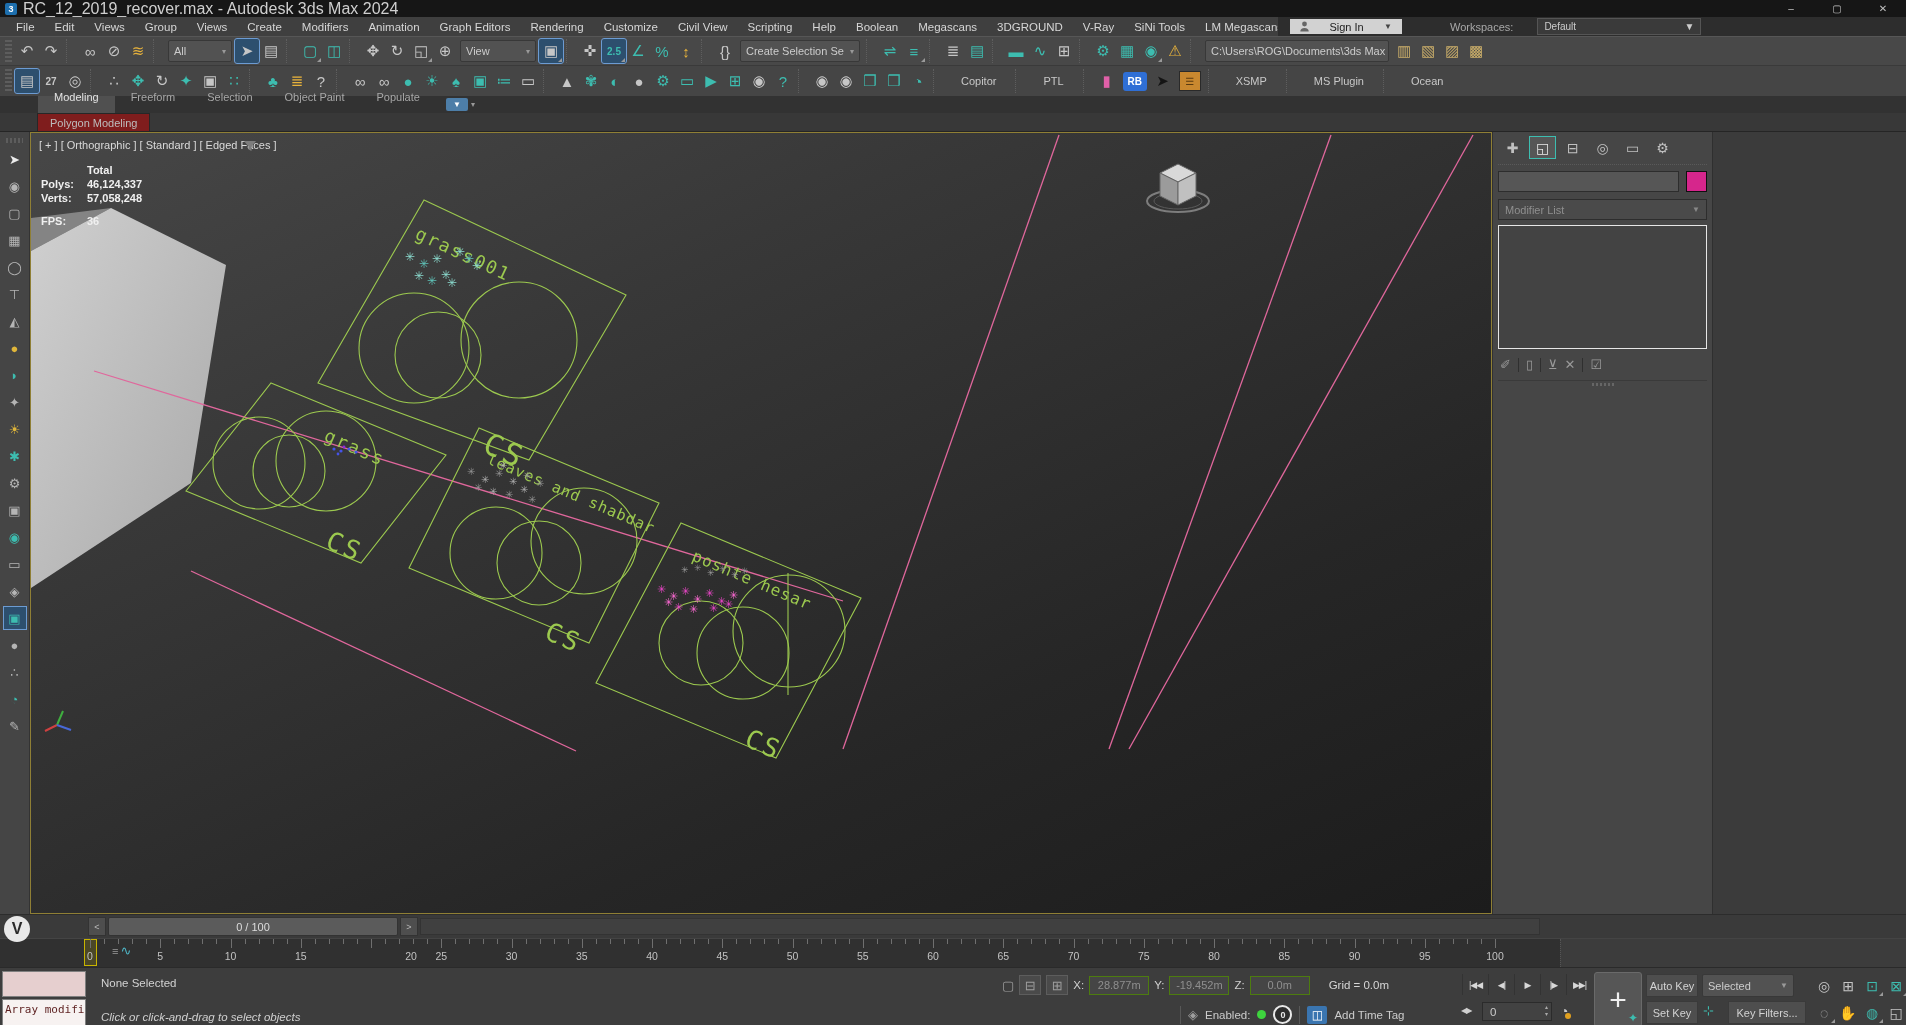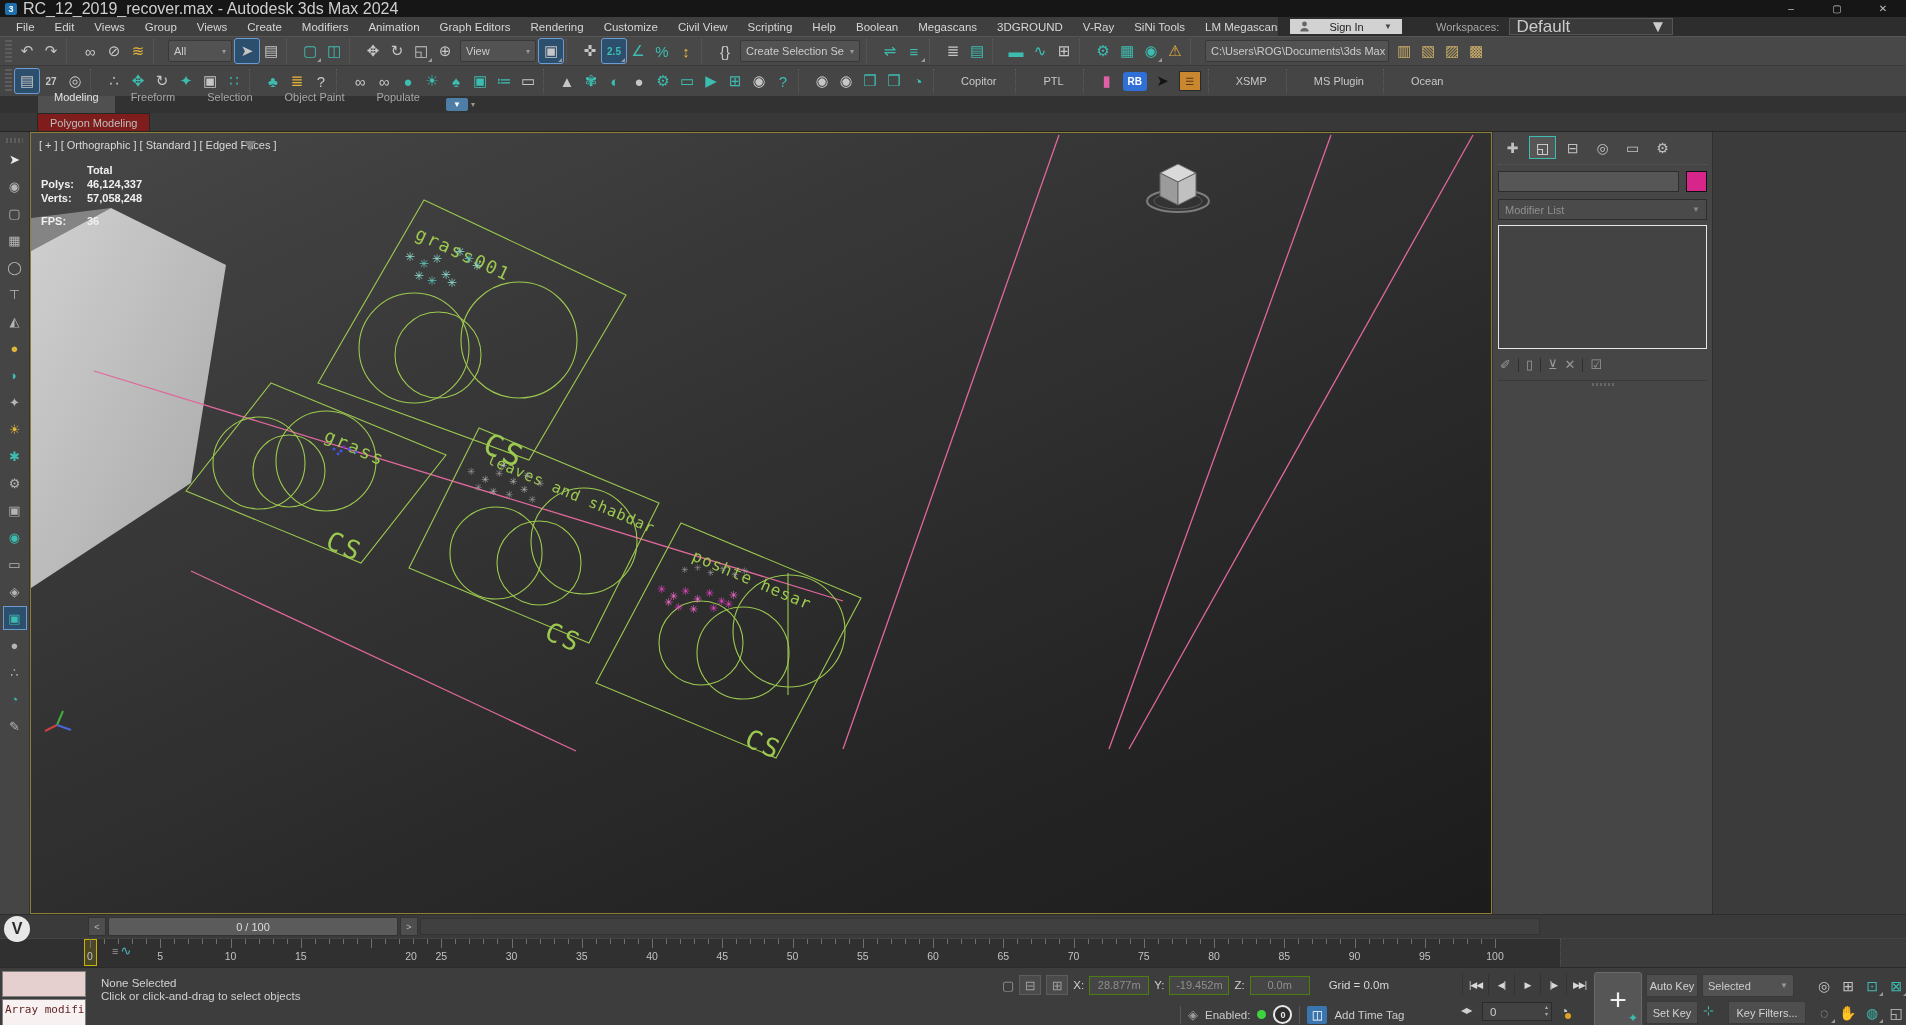--- a/index.html
+++ b/index.html
@@ -9,26 +9,26 @@
   .titlebar{height:17px;background:#161616;display:flex;align-items:center;padding-left:5px;gap:6px;}
   .appicon{width:12px;height:12px;background:#1d6fae;color:#fff;font-size:9px;line-height:12px;
            text-align:center;border-radius:2px;font-weight:bold;}
   .wtitle{font-size:16px;color:#cfcfcf;}
   .wincontrols{margin-left:auto;display:flex;height:100%;}
   .winbtn{width:46px;text-align:center;font-size:10px;color:#c0c0c0;line-height:17px;}
   
   .menubar{height:19px;background:#3f3f3f;display:flex;align-items:center;padding-left:6px;position:relative;}
   .mitem{padding:0 10px;font-size:11.5px;color:#d6d6d6;white-space:nowrap;}
   .menu-right{position:absolute;right:0;top:0;height:19px;width:628px;background:#2d2d2d;
-              display:flex;align-items:center;padding-left:12px;gap:10px;box-sizing:border-box;}
+              display:flex;align-items:center;padding-left:12px;gap:24px;box-sizing:border-box;}
   .signin{height:15px;background:#d2d2d2;color:#222;display:flex;align-items:center;gap:6px;
           padding:0 10px;font-size:11px;width:92px;justify-content:space-between;}
   .signin .arr{font-size:8px;color:#444;}
   .wslabel{color:#a8a8a8;font-size:11px;margin-left:24px;}
-  .wsdd{height:15px;background:#3a3a3a;border:1px solid #555;color:#ccc;font-size:17px;display:flex;
+  .wsdd{height:15px;background:#3a3a3a;border:1px solid #555;color:#ccc;font-size:10px;display:flex;
         align-items:center;justify-content:space-between;width:150px;padding:0 6px;}
   
   .tb1{height:28px;background:#484848;border-top:1px solid #565656;display:flex;align-items:center;padding-left:2px;}
   .tb2{height:30px;background:#454545;border-top:1px solid #3a3a3a;display:flex;align-items:center;padding-left:2px;}
   .grip{width:7px;height:80%;margin:0 3px;background:repeating-linear-gradient(to bottom,#5d5d5d 0 2px,transparent 2px 4px);}
   .ic{width:24px;height:24px;display:flex;align-items:center;justify-content:center;color:#c6c6c6;
       font-size:15px;position:relative;border-radius:2px;flex:none;}
   .ic.teal{color:#3dbdb0;} .ic.yellow{color:#e8b33c;} .ic.pink{color:#e060a8;} .ic.dark{color:#141414;} .ic.yellowgray{color:#cdb06a;}
   .ic.txt{font-size:10px;font-weight:bold;}
   .ic.active{background:#2d4f6e;outline:1px solid #6c9bd2;}
@@ -106,21 +106,21 @@
   .marker{position:absolute;left:84px;top:0;width:13px;height:27px;border:1px solid #c8b400;
           background:rgba(200,180,0,0.18);box-sizing:border-box;}
   .rulerend{position:absolute;left:1560px;top:0;right:0;bottom:0;background:#3c3c3c;border-left:1px dotted #555;}
   
   .statusbar{height:63px;background:#3d3d3d;border-top:1px solid #2a2a2a;position:relative;font-size:11.5px;}
   .lis-pink{position:absolute;left:2px;top:3px;width:84px;height:26px;background:#e6cfcf;border:1px solid #808080;box-sizing:border-box;}
   .lis-white{position:absolute;left:2px;top:31px;width:84px;height:27px;background:#f7f2f1;border:1px solid #808080;
              box-sizing:border-box;color:#5c1f1f;font-family:"DejaVu Sans Mono",monospace;font-size:11px;
              padding:3px 2px;white-space:nowrap;overflow:hidden;}
   .statustext{position:absolute;left:101px;top:9px;color:#d2d2d2;}
-  .prompt{position:absolute;left:101px;top:22px;color:#cfcfcf;}
+  .prompt{position:absolute;left:101px;top:43px;color:#cfcfcf;font-style:italic;}
   .coords{position:absolute;left:1002px;top:7px;display:flex;align-items:center;gap:5px;}
   .micon{color:#9f9f9f;font-size:13px;}
   .micon.raised{background:#4a4a4a;border:1px solid #5d5d5d;width:20px;height:18px;display:flex;align-items:center;justify-content:center;}
   .axlabel{color:#d0d0d0;}
   .cfield{width:58px;height:17px;background:#454545;border:1px solid #4d7c0f;color:#8f8f8f;font-size:11px;
           display:flex;align-items:center;justify-content:center;}
   .gridlabel{color:#d6d6d6;margin-left:14px;}
   .enabledrow{position:absolute;left:1180px;top:37px;display:flex;align-items:center;gap:7px;}
   .vsep{width:1px;height:18px;background:#585858;}
   .gdot{width:9px;height:9px;border-radius:50%;background:#3ed43e;}

